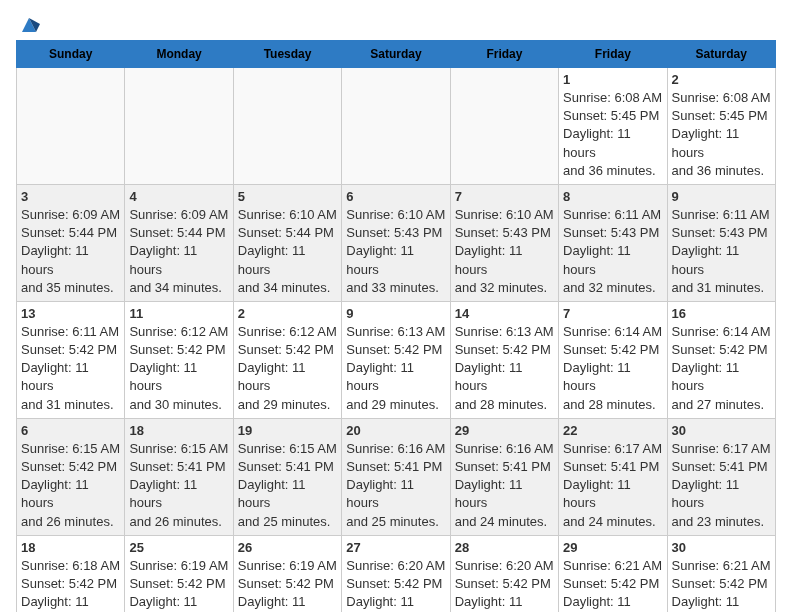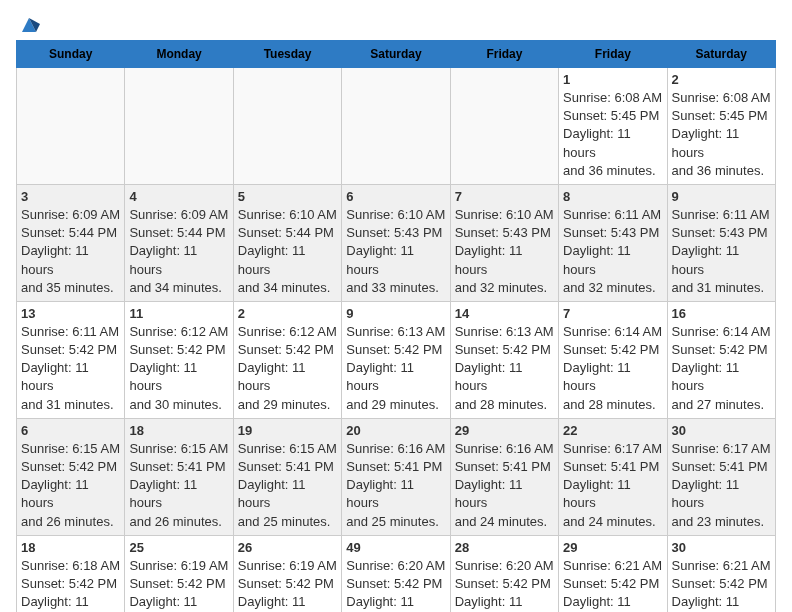--- a/index.html
+++ b/index.html
@@ -310,21 +310,21 @@
 and 23 minutes.</div>
         </td>
         <td>
           <span class="day-number">26</span>
           <div class="day-info" style="white-space: pre-line;">Sunrise: 6:19 AM
 Sunset: 5:42 PM
 Daylight: 11 hours
 and 22 minutes.</div>
         </td>
         <td>
-          <span class="day-number">49</span>
+          <span class="day-number">27</span>
           <div class="day-info" style="white-space: pre-line;">Sunrise: 6:20 AM
 Sunset: 5:42 PM
 Daylight: 11 hours
 and 22 minutes.</div>
         </td>
         <td>
           <span class="day-number">28</span>
           <div class="day-info" style="white-space: pre-line;">Sunrise: 6:20 AM
 Sunset: 5:42 PM
 Daylight: 11 hours

